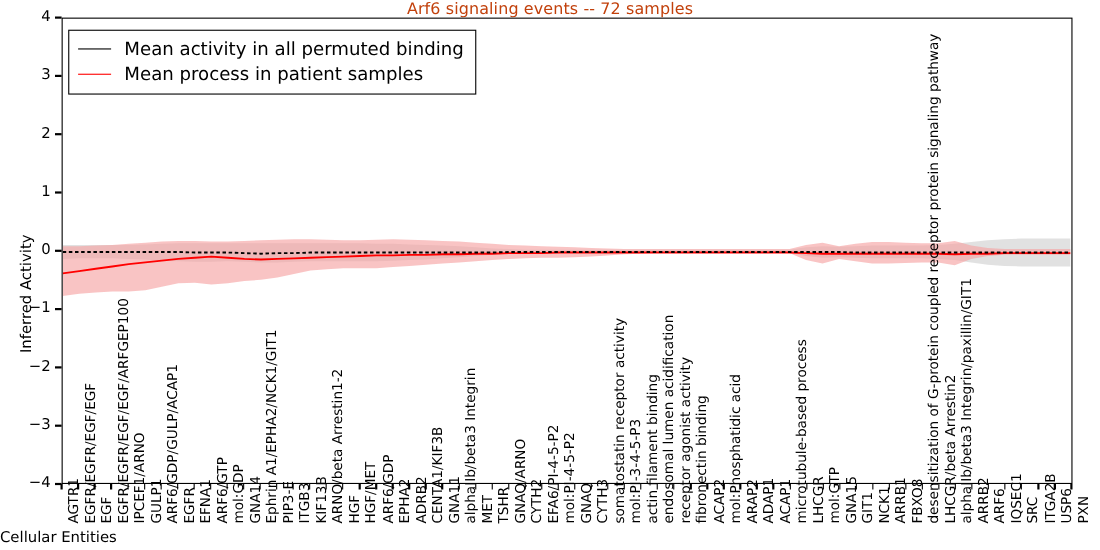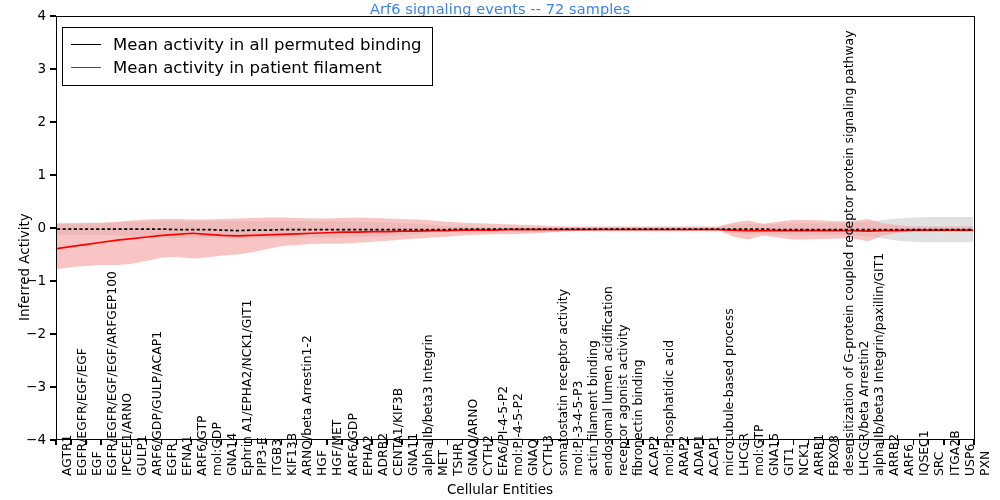--- a/index.html
+++ b/index.html
@@ -2,21 +2,21 @@
 <html><head>
 <meta charset="utf-8">
 <style>
   html,body{margin:0;padding:0;background:#ffffff;}
   body{width:1000px;height:500px;overflow:hidden;font-family:"DejaVu Sans",sans-serif;}
   #root{position:relative;width:1000px;height:500px;}
 
   
   #title{
     position:absolute;left:0;top:1px;width:1000px;text-align:center;
-    font-size:14.5px;color:#3b82f6;letter-spacing:0.1px;
+    font-size:14.5px;color:#c2410c;letter-spacing:0.1px;
   }
 
   
   #plot{
     position:absolute;left:56px;top:16px;width:919px;height:424px;
     border:1.3px solid #000;box-sizing:border-box;background:#fff;
   }
   #canvaswrap{position:absolute;inset:0;overflow:hidden;}
   svg.series{position:absolute;left:0;top:0;width:100%;height:100%;display:block;}
   #yticks{position:absolute;left:0;top:0;width:1000px;height:500px;}
@@ -31,21 +31,21 @@
 
   
   #xticks{position:absolute;left:0;top:0;width:1000px;height:500px;}
   .xtickmark{position:absolute;top:440px;width:1.3px;height:5px;background:#000;}
   .xtxt{
     position:absolute;font-size:12.4px;color:#000;white-space:nowrap;
     transform:rotate(-90deg);transform-origin:left top;
     line-height:1;
   }
   #xlabel{
-    position:absolute;left:0;top:481px;width:1000px;text-align:center;
+    position:absolute;left:0;top:481px;width:1000px;
     font-size:13.5px;color:#000;
   }
 
   
   #legend{
     position:absolute;left:62px;top:27px;
     border:1.2px solid #000;background:#fff;
     padding:5px 10px 6px 8px;box-sizing:border-box;
   }
   .legrow{display:flex;align-items:center;height:23px;}
@@ -221,17 +221,17 @@
     </div>
   <div id="xlabel">Cellular Entities</div>
 
   <div id="legend">
     <div class="legrow">
       <span class="legline"></span>
       <span class="legtxt">Mean activity in all permuted binding</span>
     </div>
     <div class="legrow">
       <span class="legline red"></span>
-      <span class="legtxt">Mean activity in patient filament</span>
+      <span class="legtxt">Mean process in patient samples</span>
     </div>
   </div>
 
 </div>
 
 </body></html>

